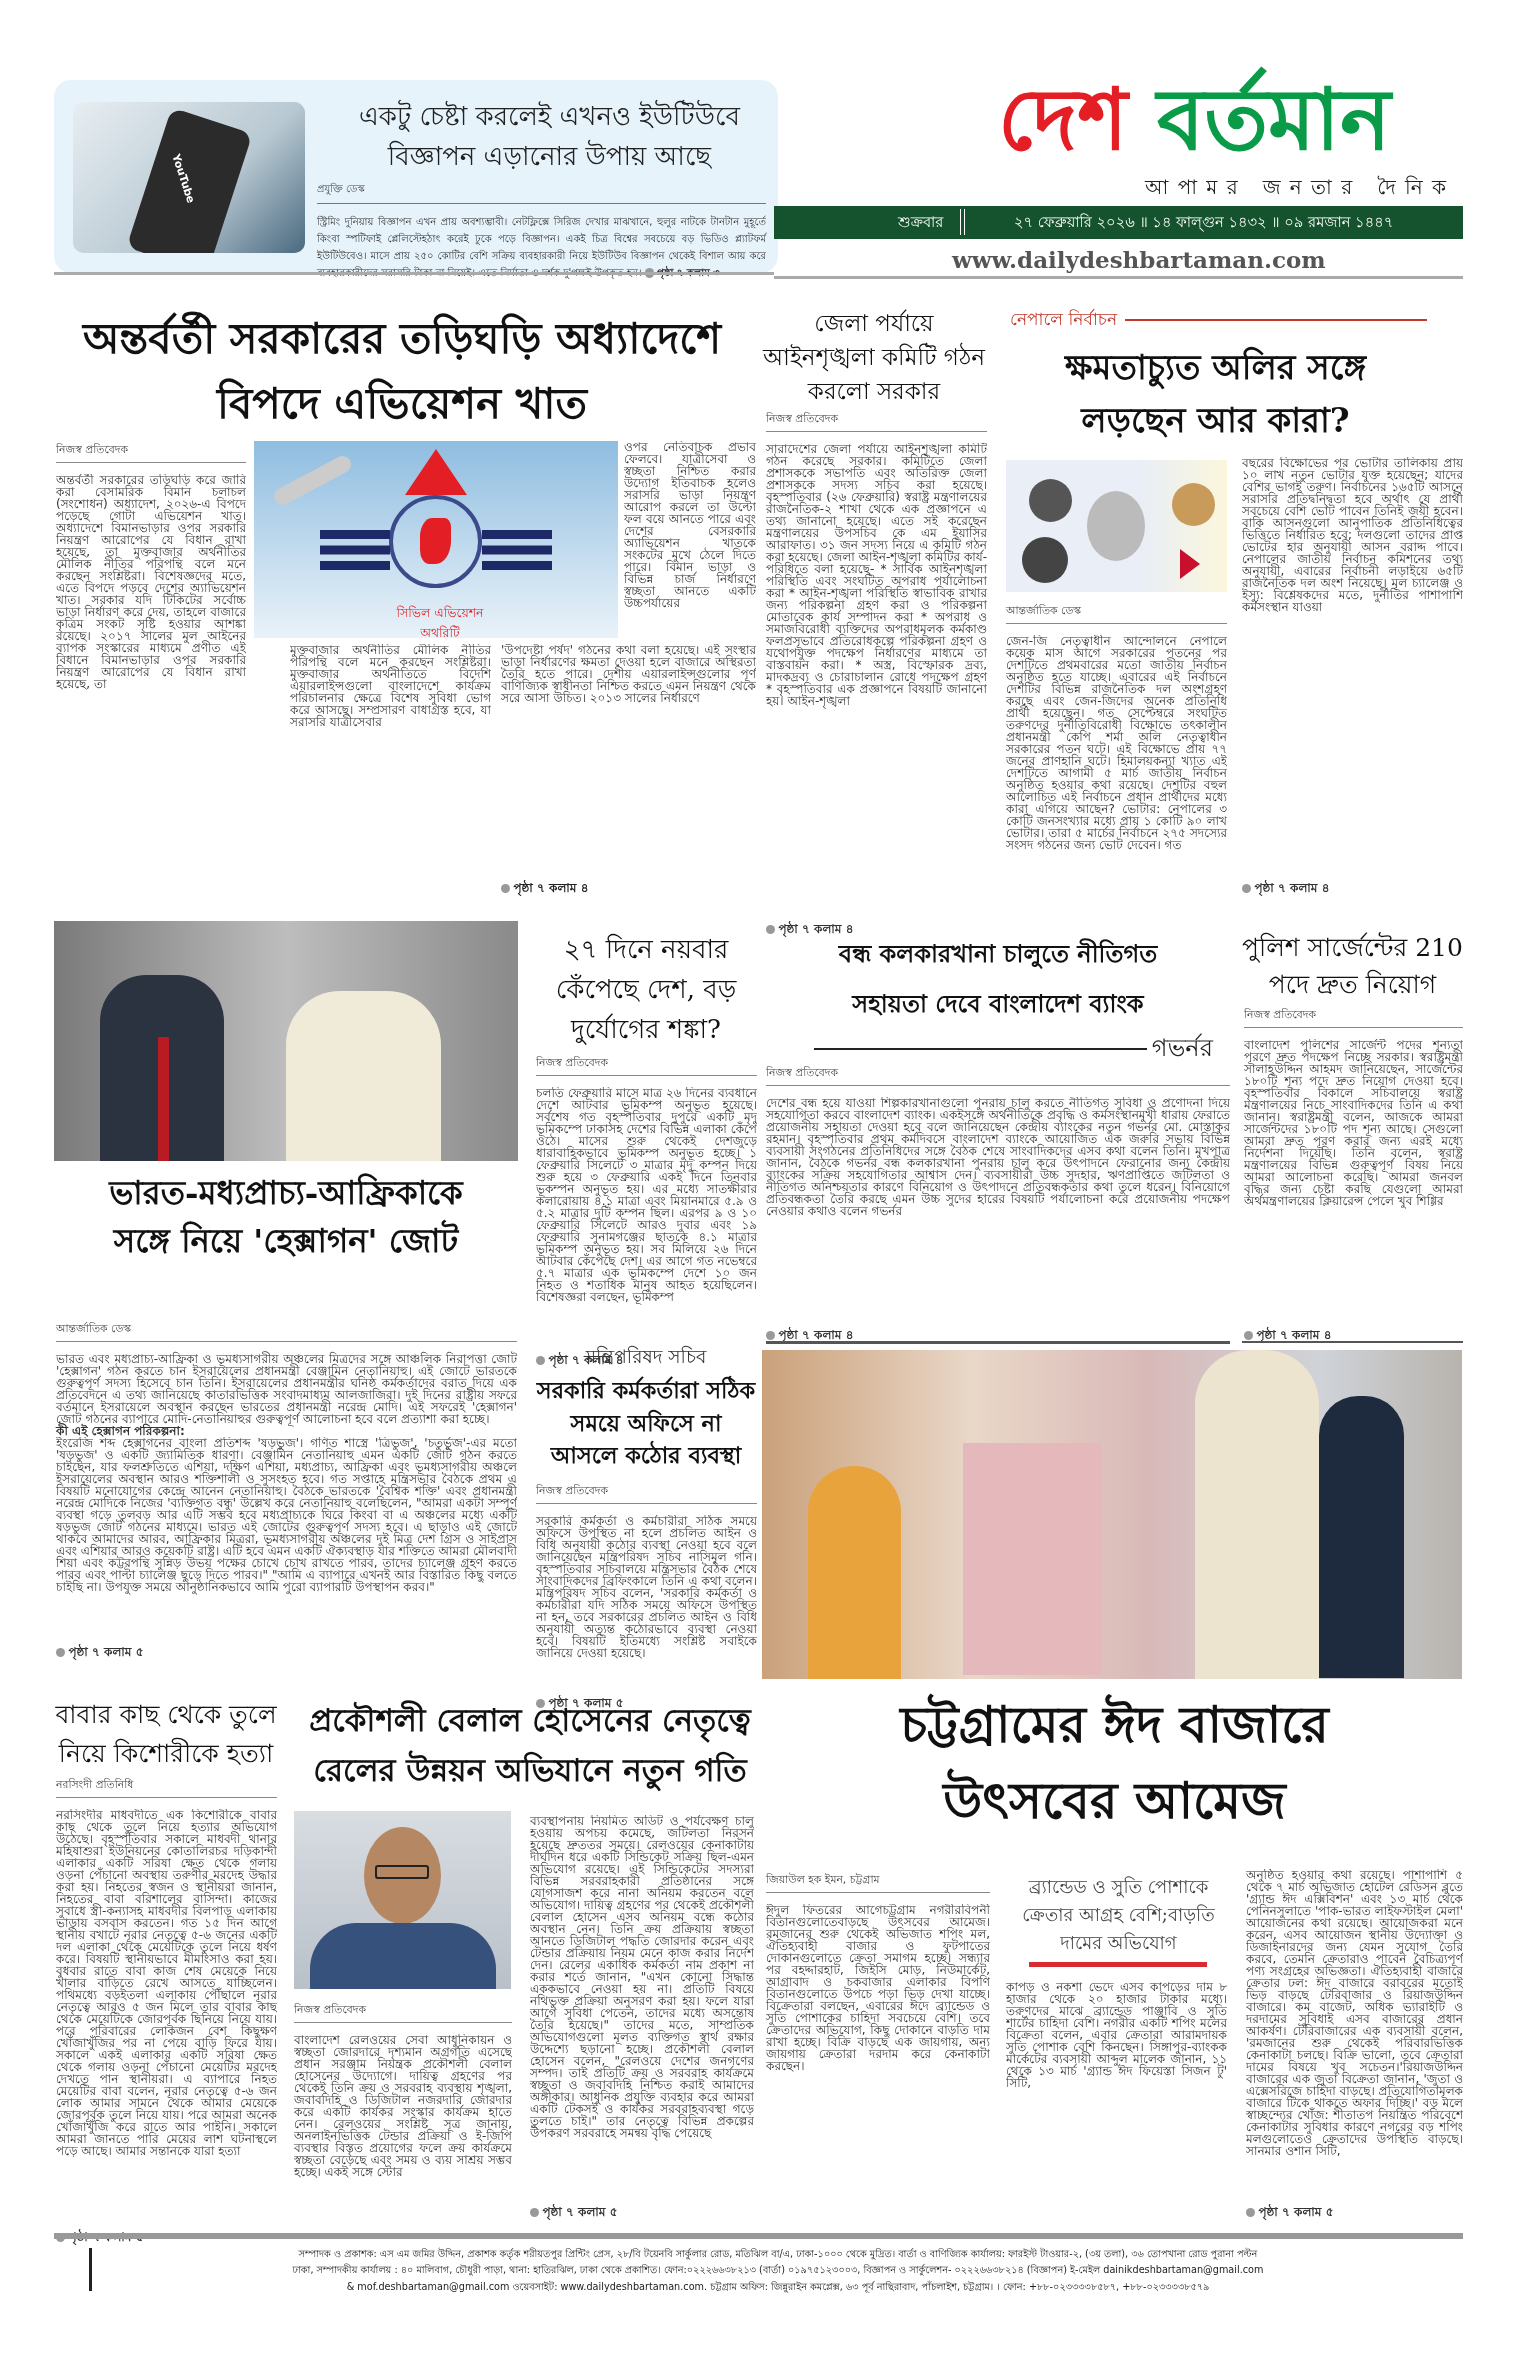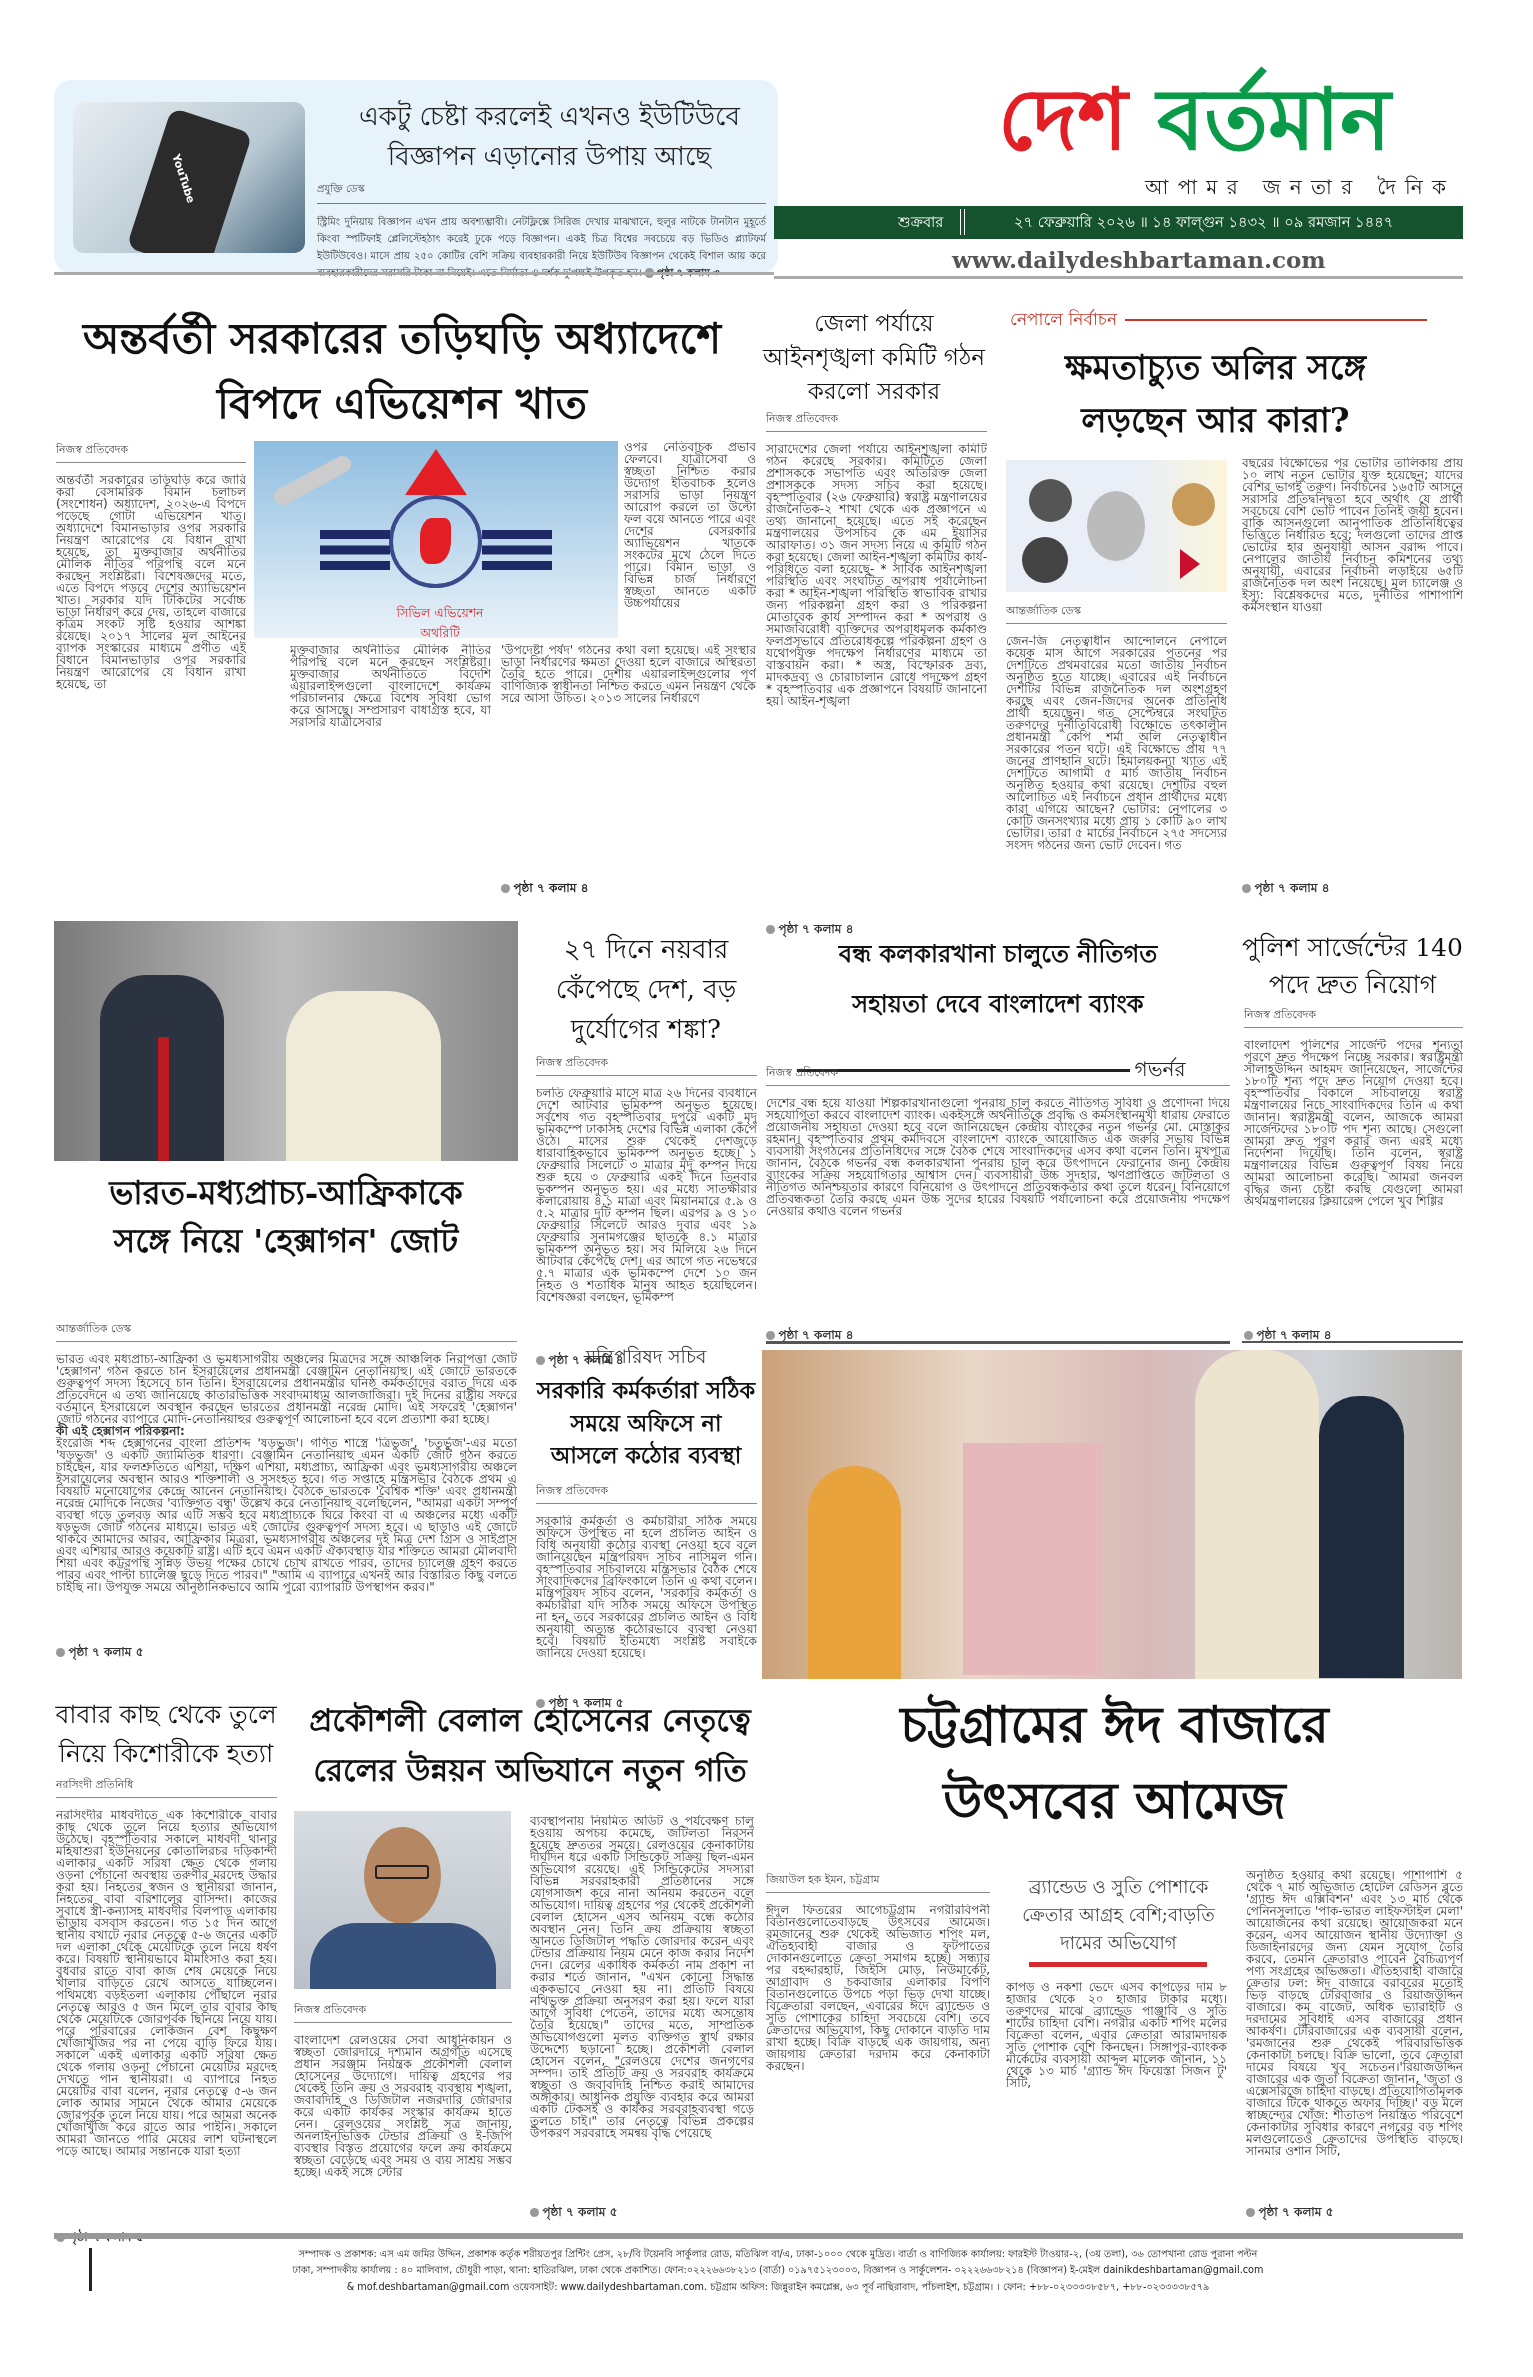--- a/index.html
+++ b/index.html
@@ -130,28 +130,28 @@
 <div class="abs" style="left:536px;top:1482px;width:221px">
   <div class="byline">নিজস্ব প্রতিবেদক</div>
   <div class="txt" style="height:182px;overflow:hidden">সরকারি কর্মকর্তা ও কর্মচারীরা সঠিক সময়ে অফিসে উপস্থিত না হলে প্রচলিত আইন ও বিধি অনুযায়ী কঠোর ব্যবস্থা নেওয়া হবে বলে জানিয়েছেন মন্ত্রিপরিষদ সচিব নাসিমুল গনি। বৃহস্পতিবার সচিবালয়ে মন্ত্রিসভার বৈঠক শেষে সাংবাদিকদের ব্রিফিংকালে তিনি এ কথা বলেন। মন্ত্রিপরিষদ সচিব বলেন, 'সরকারি কর্মকর্তা ও কর্মচারীরা যদি সঠিক সময়ে অফিসে উপস্থিত না হন, তবে সরকারের প্রচলিত আইন ও বিধি অনুযায়ী অত্যন্ত কঠোরভাবে ব্যবস্থা নেওয়া হবে। বিষয়টি ইতিমধ্যে সংশ্লিষ্ট সবাইকে জানিয়ে দেওয়া হয়েছে।</div>
   <div class="txt"><span class="dot"></span><b>পৃষ্ঠা ৭ কলাম ৫</b></div>
 </div>
 
 <div class="abs hl" style="left:762px;top:929px;width:472px;font-size:24px;line-height:50px">
   <div>বন্ধ কলকারখানা চালুতে নীতিগত</div>
     <div>সহায়তা দেবে বাংলাদেশ ব্যাংক</div>
 </div>
-<div class="abs" style="left:797px;top:1054px;width:433px;text-align:left;font-size:20px"><span style="display:inline-block;width:333px;height:2.3px;background:#222;vertical-align:middle;margin-right:4.6px"></span><span>গভর্নর</span></div>
+<div class="abs" style="left:797px;top:1029px;width:433px;text-align:center;font-size:24px"><span style="display:inline-block;width:333px;height:2.3px;background:#222;vertical-align:middle;margin-right:4.6px"></span><span>গভর্নর</span></div>
 <div class="abs" style="left:766px;top:1064px;width:464px">
   <div class="byline">নিজস্ব প্রতিবেদক</div>
   <div class="txt" style="height:232px;overflow:hidden">দেশের বন্ধ হয়ে যাওয়া শিল্পকারখানাগুলো পুনরায় চালু করতে নীতিগত সুবিধা ও প্রণোদনা দিয়ে সহযোগিতা করবে বাংলাদেশ ব্যাংক। একইসঙ্গে অর্থনীতিকে প্রবৃদ্ধি ও কর্মসংস্থানমুখী ধারায় ফেরাতে প্রয়োজনীয় সহায়তা দেওয়া হবে বলে জানিয়েছেন কেন্দ্রীয় ব্যাংকের নতুন গভর্নর মো. মোস্তাকুর রহমান। বৃহস্পতিবার প্রথম কর্মদিবসে বাংলাদেশ ব্যাংকে আয়োজিত এক জরুরি সভায় বিভিন্ন ব্যবসায়ী সংগঠনের প্রতিনিধিদের সঙ্গে বৈঠক শেষে সাংবাদিকদের এসব কথা বলেন তিনি। মুখপাত্র জানান, বৈঠকে গভর্নর বন্ধ কলকারখানা পুনরায় চালু করে উৎপাদনে ফেরানোর জন্য কেন্দ্রীয় ব্যাংকের সক্রিয় সহযোগিতার আশ্বাস দেন। ব্যবসায়ীরা উচ্চ সুদহার, ঋণপ্রাপ্তিতে জটিলতা ও নীতিগত অনিশ্চয়তার কারণে বিনিয়োগ ও উৎপাদনে প্রতিবন্ধকতার কথা তুলে ধরেন। বিনিয়োগে প্রতিবন্ধকতা তৈরি করছে এমন উচ্চ সুদের হারের বিষয়টি পর্যালোচনা করে প্রয়োজনীয় পদক্ষেপ নেওয়ার কথাও বলেন গভর্নর</div>
   <div class="txt"><span class="dot"></span><b>পৃষ্ঠা ৭ কলাম ৪</b></div>
 </div>
 
-<div class="abs hl" style="left:1242px;top:929px;width:221px;font-size:25px;line-height:37px;font-weight:normal">পুলিশ সার্জেন্টের 140 পদে দ্রুত নিয়োগ</div>
+<div class="abs hl" style="left:1242px;top:929px;width:221px;font-size:25px;line-height:37px;font-weight:normal">পুলিশ সার্জেন্টের 210 পদে দ্রুত নিয়োগ</div>
 <div class="abs" style="left:1244px;top:1006px;width:219px">
   <div class="byline">নিজস্ব প্রতিবেদক</div>
   <div class="txt" style="height:290px;overflow:hidden">বাংলাদেশ পুলিশের সার্জেন্ট পদের শূন্যতা পূরণে দ্রুত পদক্ষেপ নিচ্ছে সরকার। স্বরাষ্ট্রমন্ত্রী সালাহউদ্দিন আহমদ জানিয়েছেন, সার্জেন্টের ১৮০টি শূন্য পদে দ্রুত নিয়োগ দেওয়া হবে। বৃহস্পতিবার বিকালে সচিবালয়ে স্বরাষ্ট্র মন্ত্রণালয়ের নিচে সাংবাদিকদের তিনি এ কথা জানান। স্বরাষ্ট্রমন্ত্রী বলেন, আজকে আমরা সার্জেন্টদের ১৮০টি পদ শূন্য আছে। সেগুলো আমরা দ্রুত পূরণ করার জন্য এরই মধ্যে নির্দেশনা দিয়েছি। তিনি বলেন, স্বরাষ্ট্র মন্ত্রণালয়ের বিভিন্ন গুরুত্বপূর্ণ বিষয় নিয়ে আমরা আলোচনা করেছি। আমরা জনবল বৃদ্ধির জন্য চেষ্টা করছি যেগুলো আমরা অর্থমন্ত্রণালয়ের ক্লিয়ারেন্স পেলে খুব শিগ্গির</div>
   <div class="txt"><span class="dot"></span><b>পৃষ্ঠা ৭ কলাম ৪</b></div>
 </div>
 <div class="rule" style="left:766px;top:1341px;width:464px"></div>
 <div class="rule" style="left:1242px;top:1341px;width:221px;height:1.5px"></div>
 
 <div class="img" style="left:762px;top:1350px;width:700px;height:329px;background:linear-gradient(90deg,#caa17a,#e9d7c8 30%,#d9b9b8 55%,#cfd3d8 80%,#b8b3ad)">
   <div style="position:absolute;left:46px;top:116px;width:93px;height:217px;background:#e8a33c;border-radius:46px 46px 0 0"></div>

